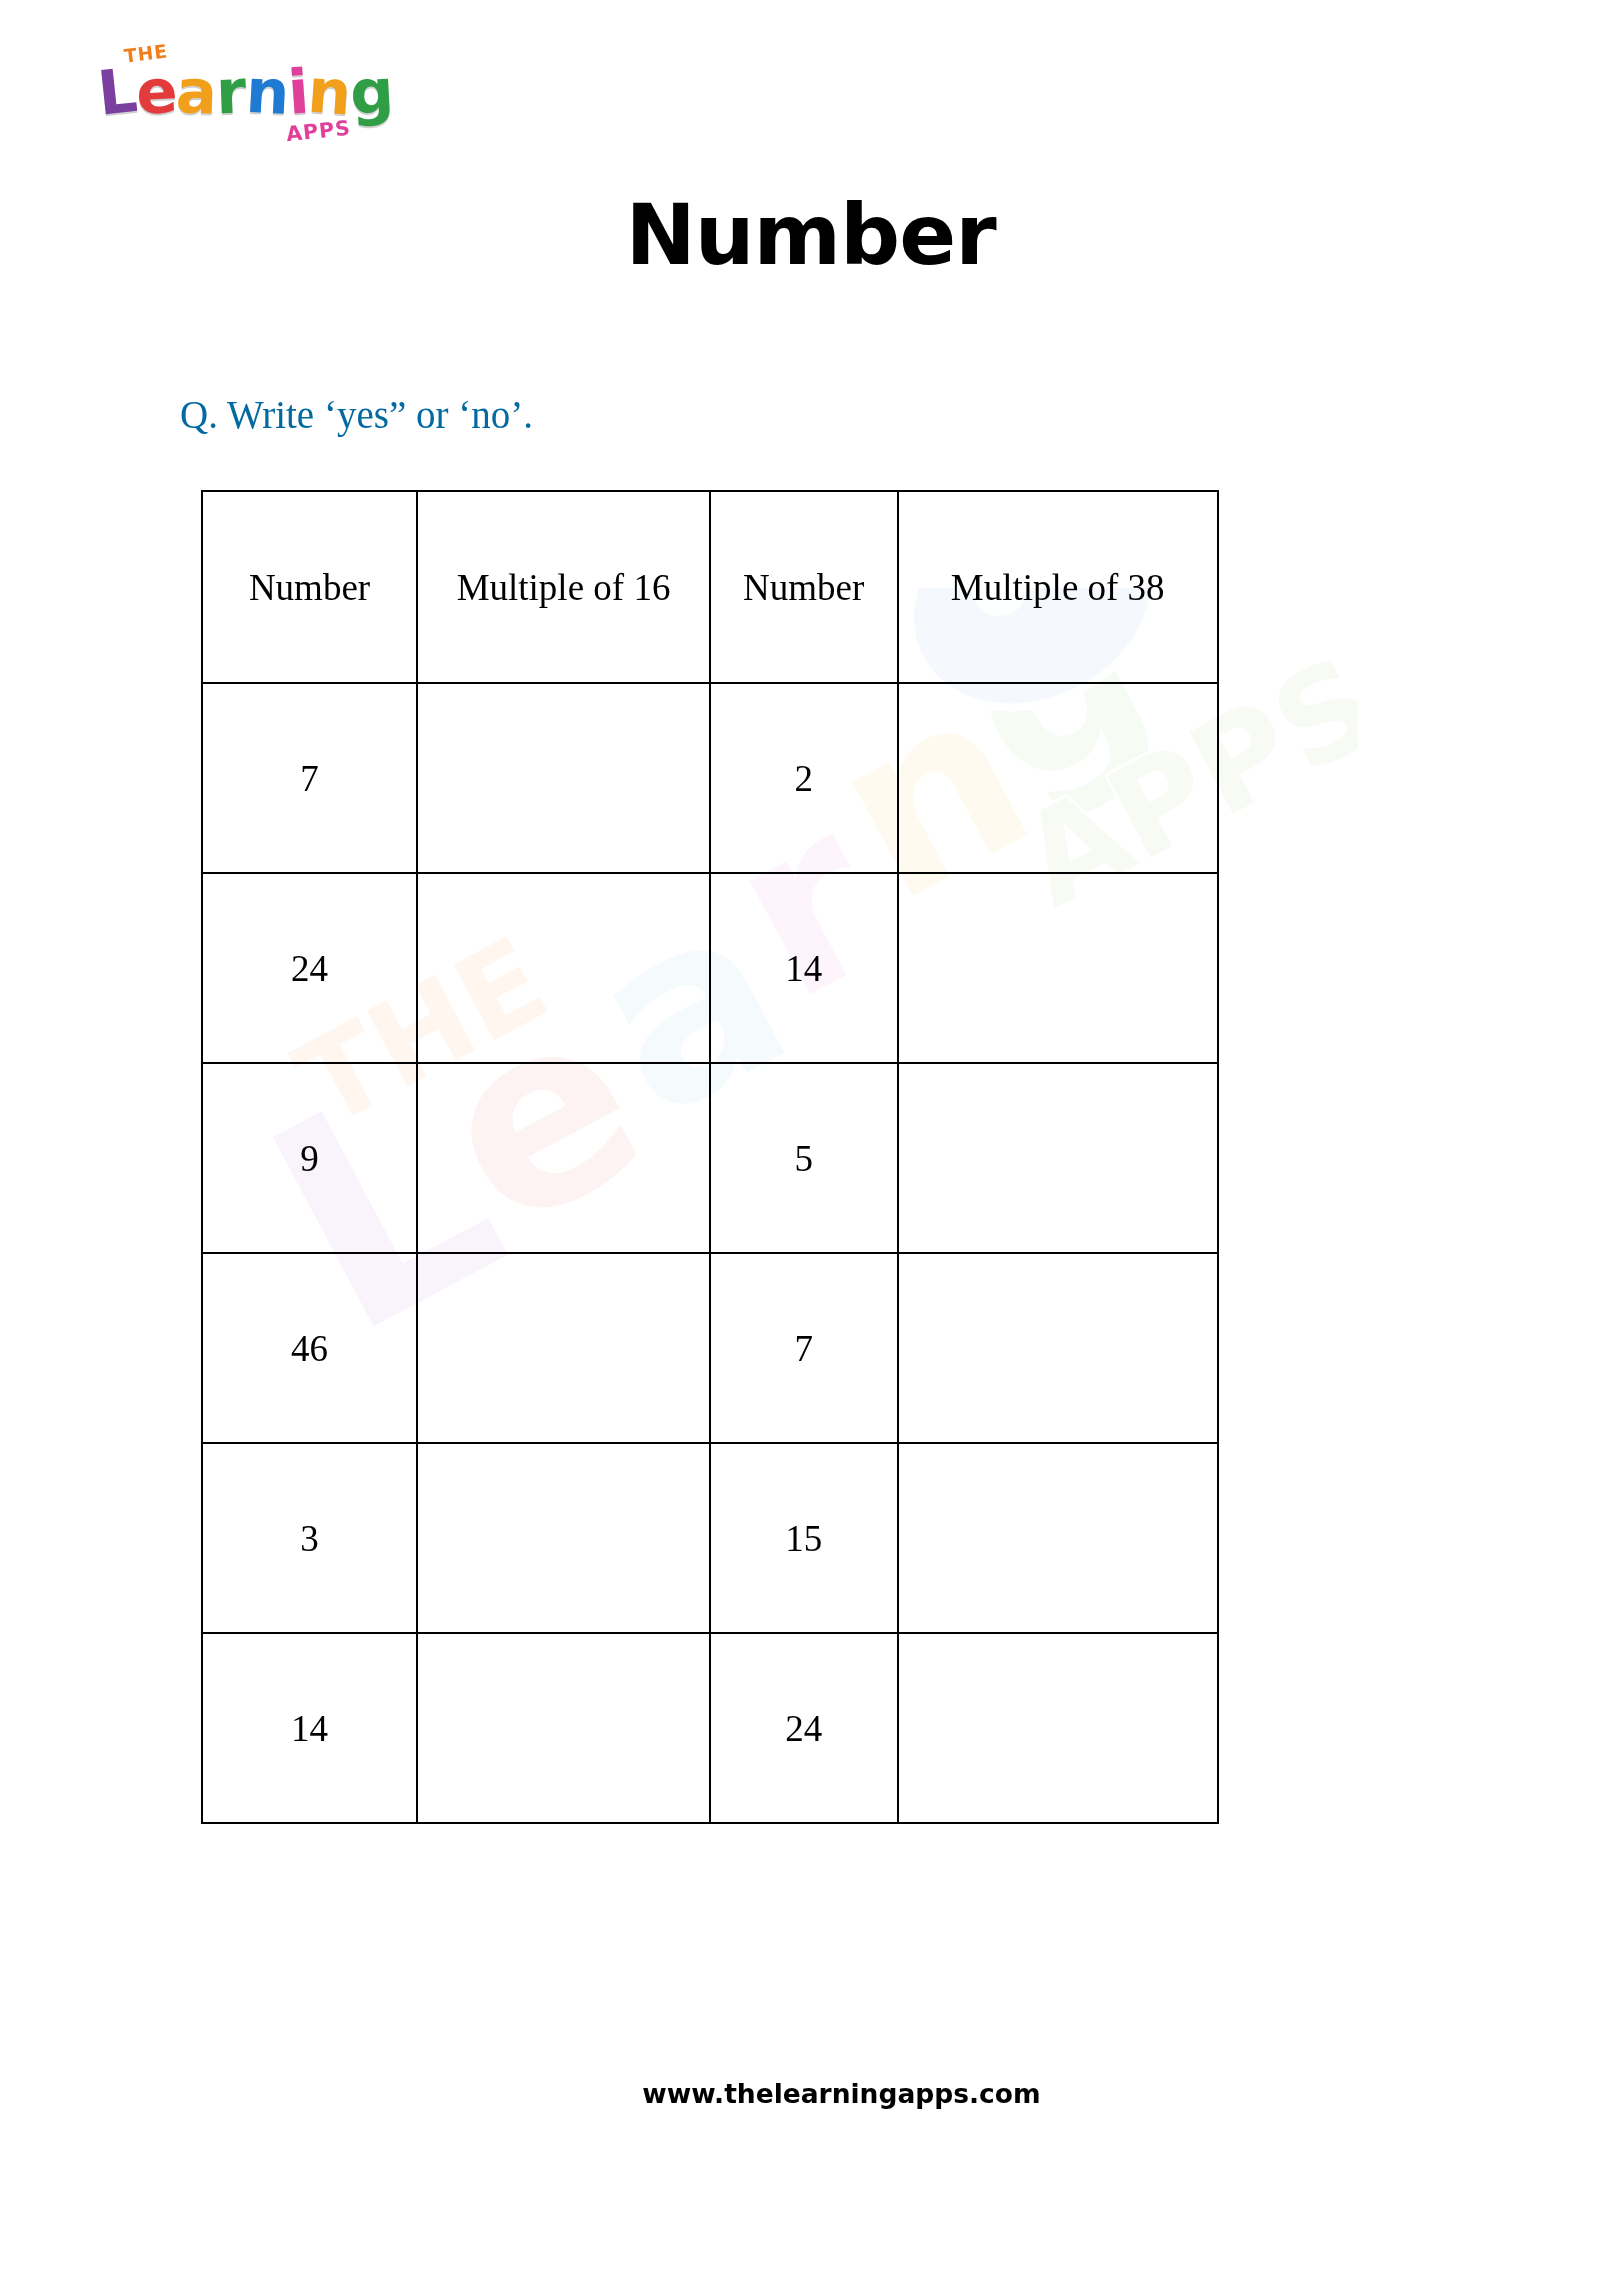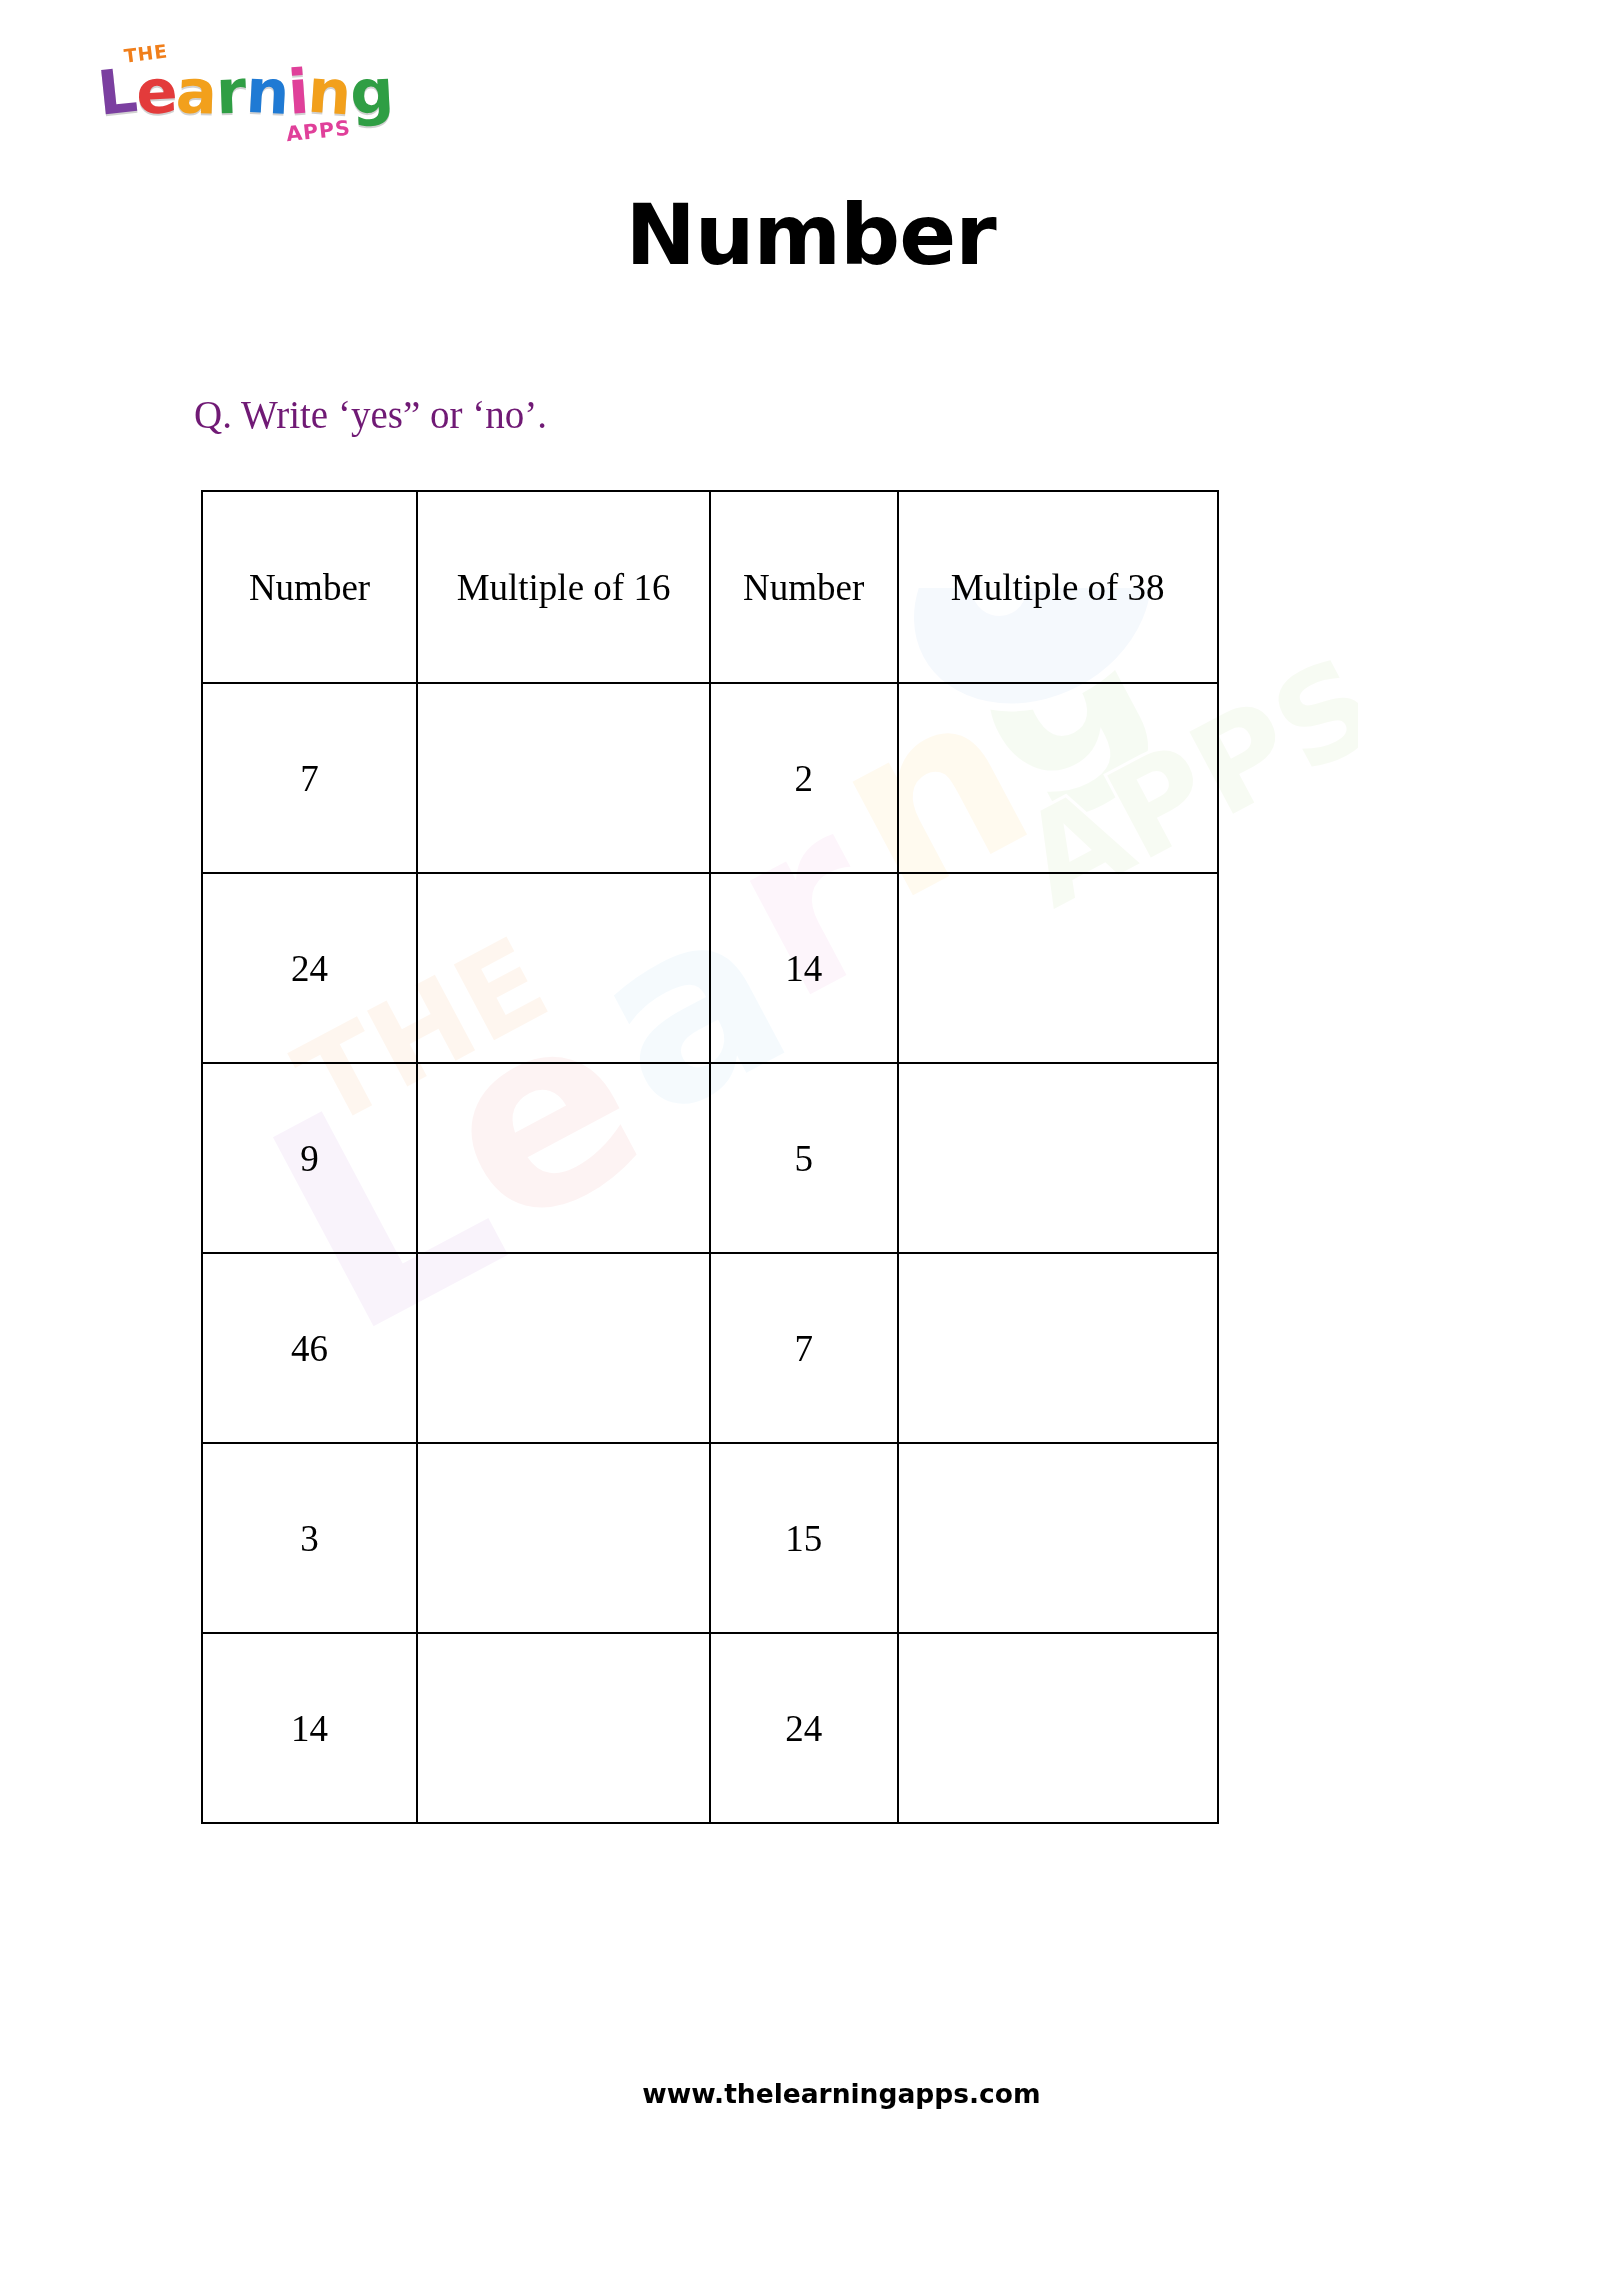--- a/index.html
+++ b/index.html
@@ -81,24 +81,24 @@
     font-family: "DejaVu Sans", sans-serif;
     font-weight: bold;
     font-size: 84px;
     letter-spacing: -1px;
     color: #000000;
   }
 
   
   .instruction {
     position: absolute;
-    left: 194px;
+    left: 180px;
     top: 392px;
     font-size: 39px;
-    color: #701a75;
+    color: #0369a1;
     text-align: center;
   }
 
   
   .watermark {
     position: absolute;
     left: 201px;
     top: 588px;
     width: 1157px;
     height: 823px;

